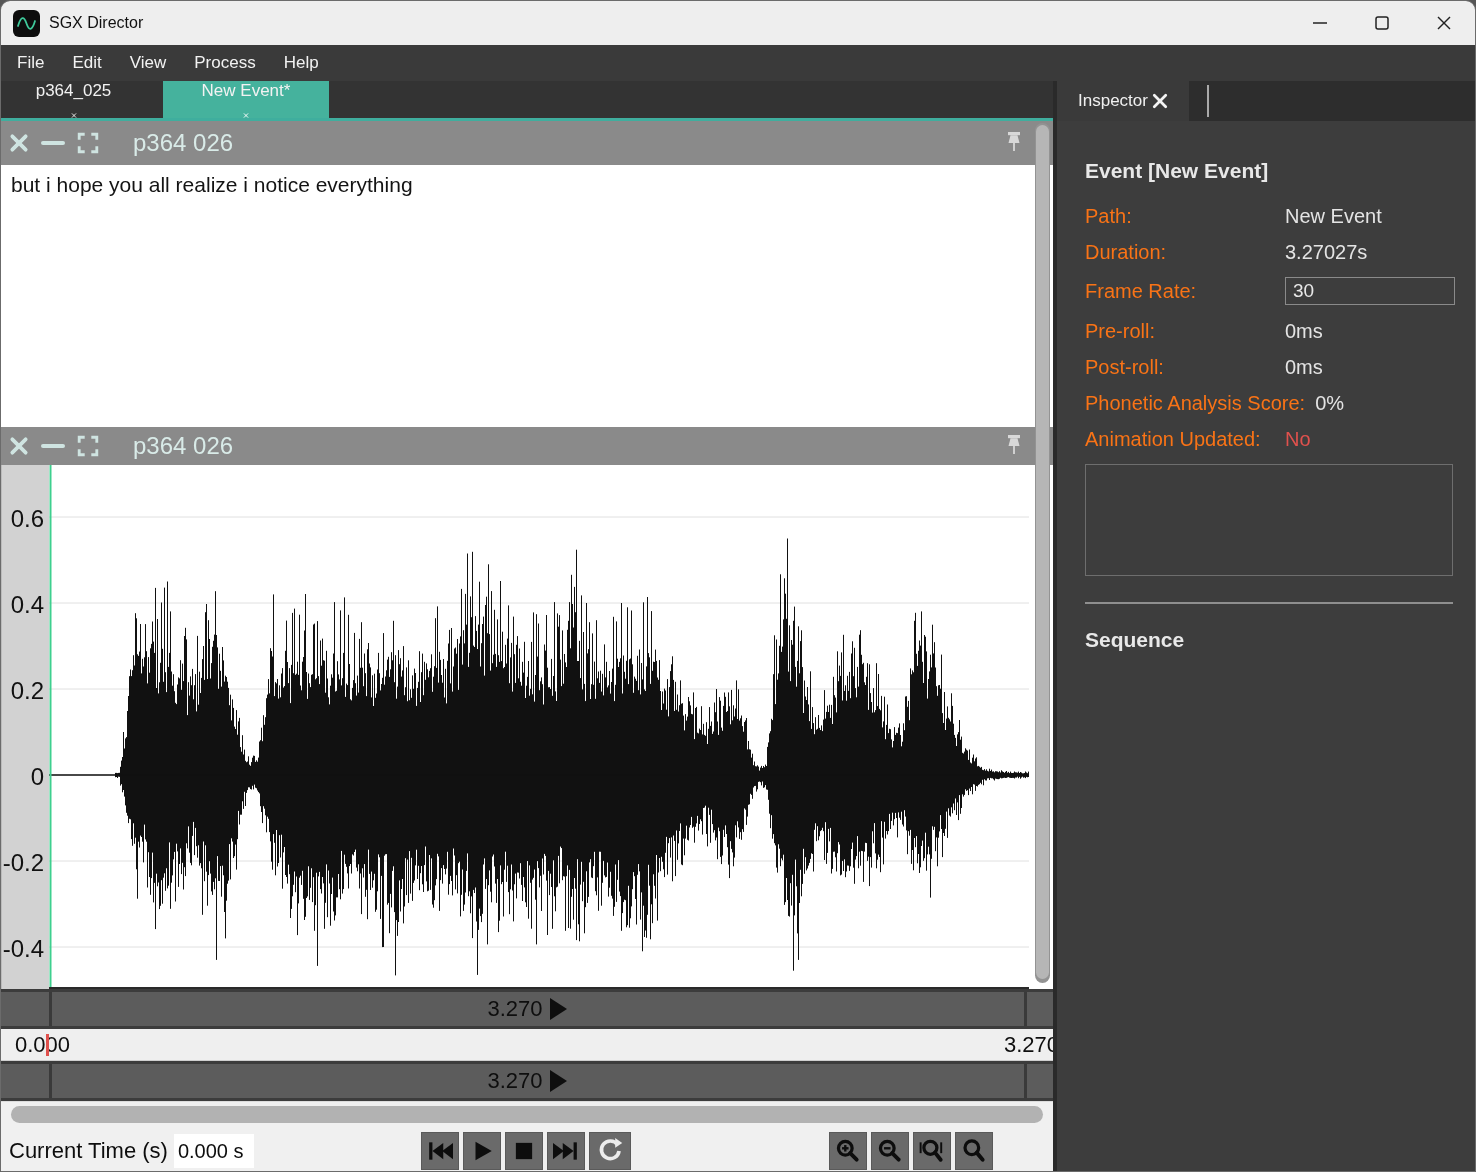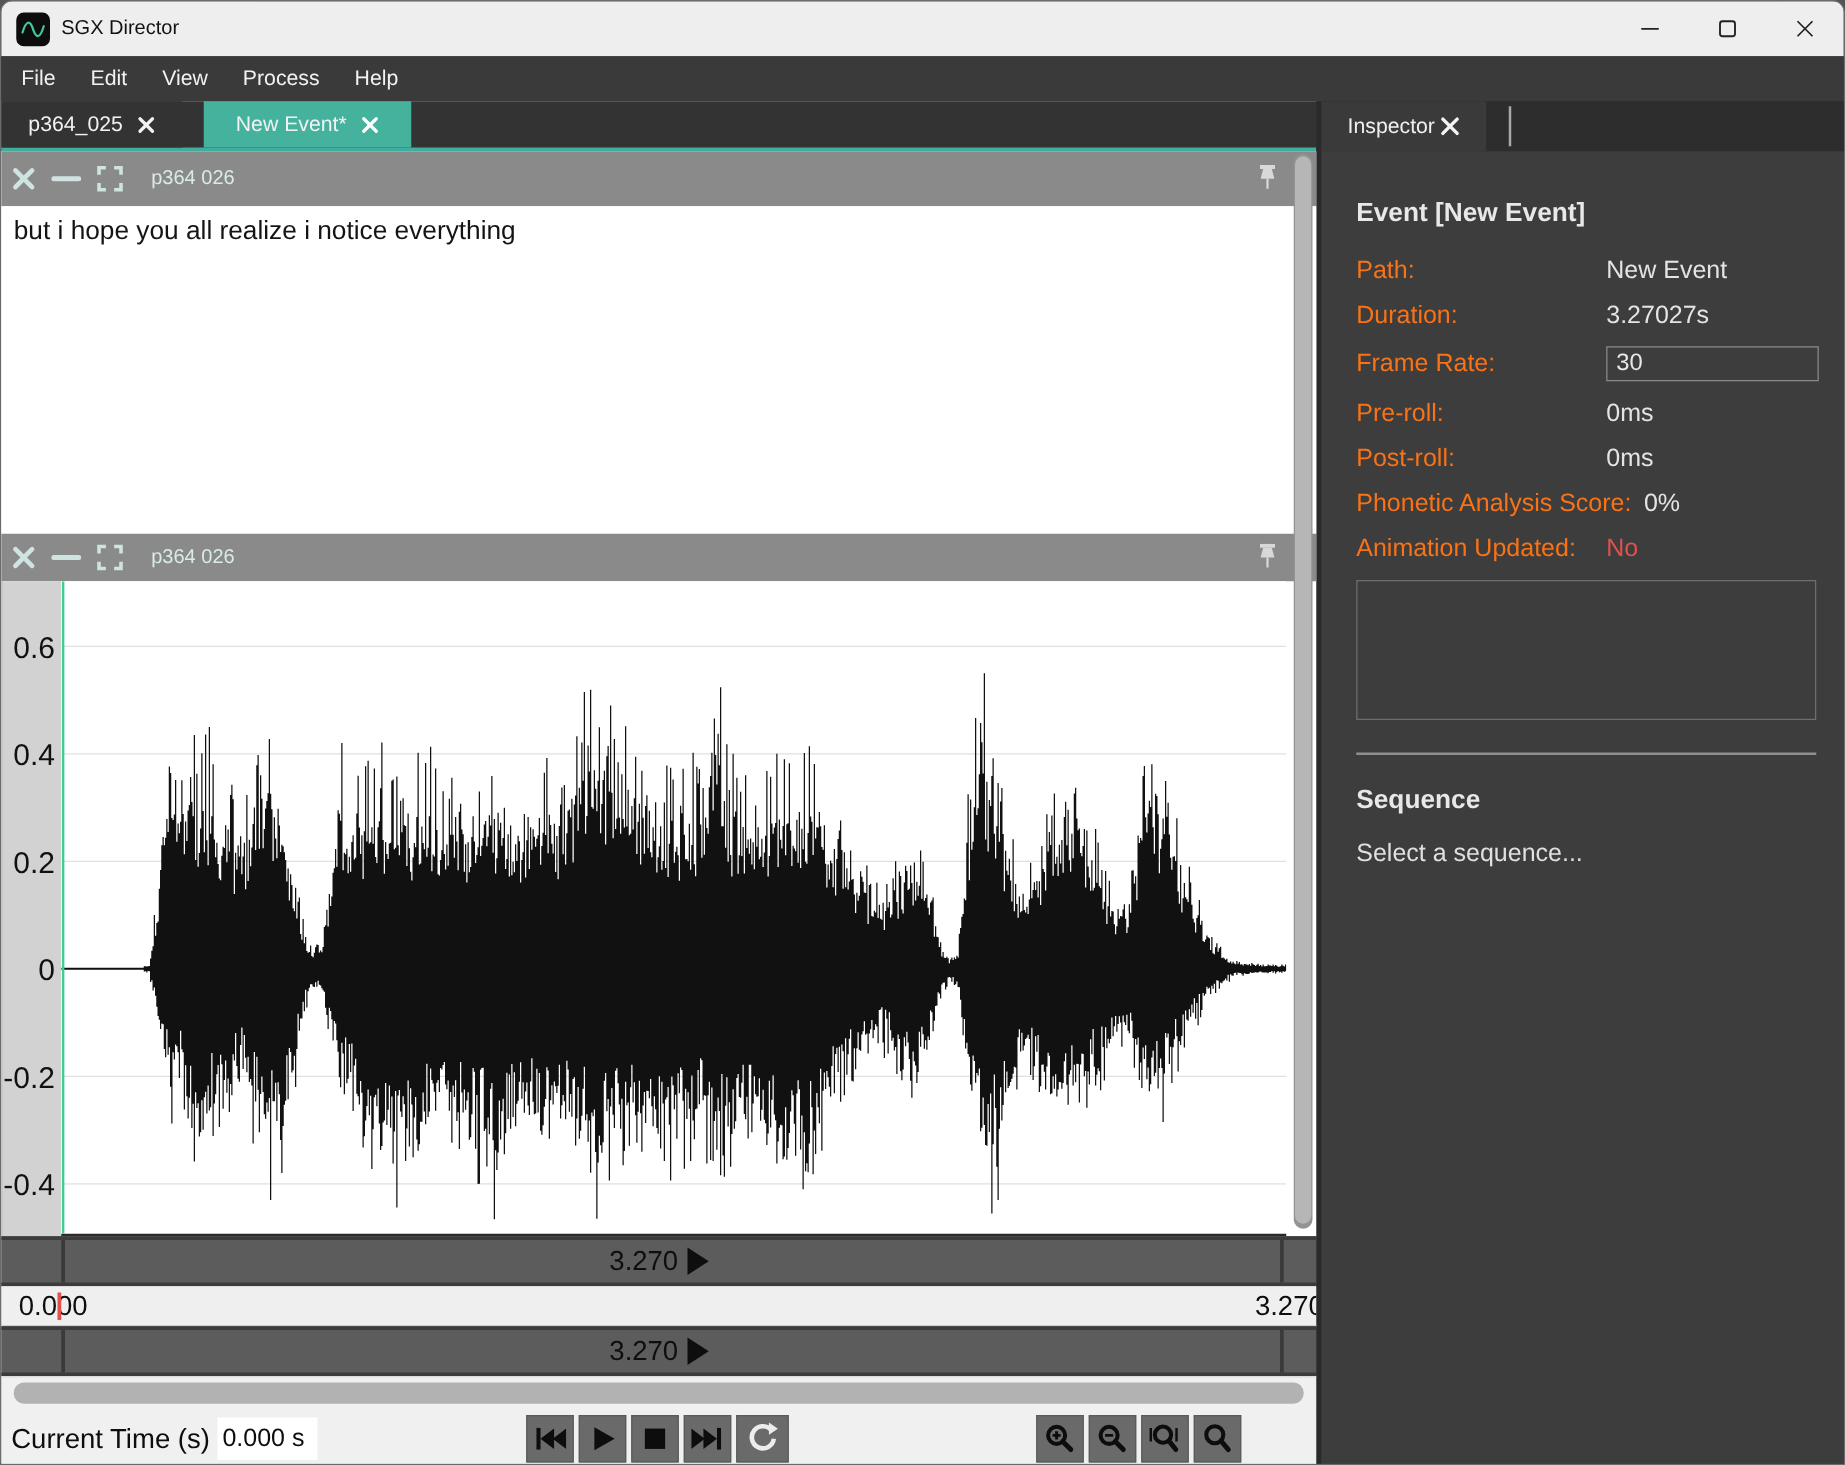--- a/index.html
+++ b/index.html
@@ -18,28 +18,28 @@
   .win-controls { margin-left:auto; display:flex; height:100%; }
   .win-btn { width:62px; height:100%; display:flex; align-items:center; justify-content:center; }
   
   .menubar { height:36px; background:#3a3a3a; display:flex; align-items:center; padding-left:2px; flex:none; }
   .menu-item { color:#f2f2f2; font-size:17px; padding:0 14px; line-height:36px; }
   
   .main-row { flex:1; display:flex; min-height:0; }
   .content { width:1052px; flex:none; display:flex; flex-direction:column; background:#f0f0f0; }
   
   .tabbar { height:40px; background:#333333; display:flex; align-items:stretch; border-bottom:3px solid #3fae9e; flex:none; }
-  .tab { display:flex; align-items:center; justify-content:center; gap:12px; color:#f2f2f2; font-size:17px; }
+  .tab { display:flex; align-items:center; justify-content:center; gap:12px; color:#f2f2f2; font-size:17px;flex-direction:column; }
   .tab.inactive { width:145px; background:#333333; }
   .tab.active { width:166px; margin-left:17px; background:#45b29d; }
   
   .panels { position:relative; height:868px; flex:none; background:#ffffff; }
   .panel-header { background:#8a8a8a; display:flex; align-items:center; padding-left:8px; }
   .ph-icon { display:flex; align-items:center; justify-content:center; margin-right:12px; }
-  .panel-title { color:#d9ebe8; font-size:16px; margin-left:10px; white-space:nowrap; }
+  .panel-title { color:#d9ebe8; font-size:24px; margin-left:22px; white-space:nowrap; }
   .pin { margin-left:auto; margin-right:30px; display:flex; align-items:center; }
   .hdr1 { height:44px; }
   .hdr2 { height:38px; }
   .transcript-body { height:262px; background:#ffffff; padding:8px 10px; }
   .transcript-text { font-size:21px; color:#141414; }
   .wave-body { height:524px; display:flex; }
   .wave-gutter { width:48px; flex:none; background:#d2d2d2; position:relative; border-left:1px solid #bbb; }
   .tick-label { position:absolute; right:5px; font-size:24px; color:#111; }
   .wave-area { position:relative; width:980px; flex:none; background:#ffffff; border-bottom:2px solid #2a2a2a; }
   
@@ -371,17 +371,16 @@
           <span class="insp-value">0%</span>
         </div>
         <div class="insp-row">
           <span class="insp-label">Animation Updated:</span>
           <span class="insp-value red">No</span>
         </div>
         <div class="visualizers-box"></div>
 
         <hr class="insp-hr">
         <div class="seq-title">Sequence</div>
-        <div class="seq-placeholder">Select a sequence...</div>
       </div>
     </div>
   </div>
 </div>
 
 </body></html>

